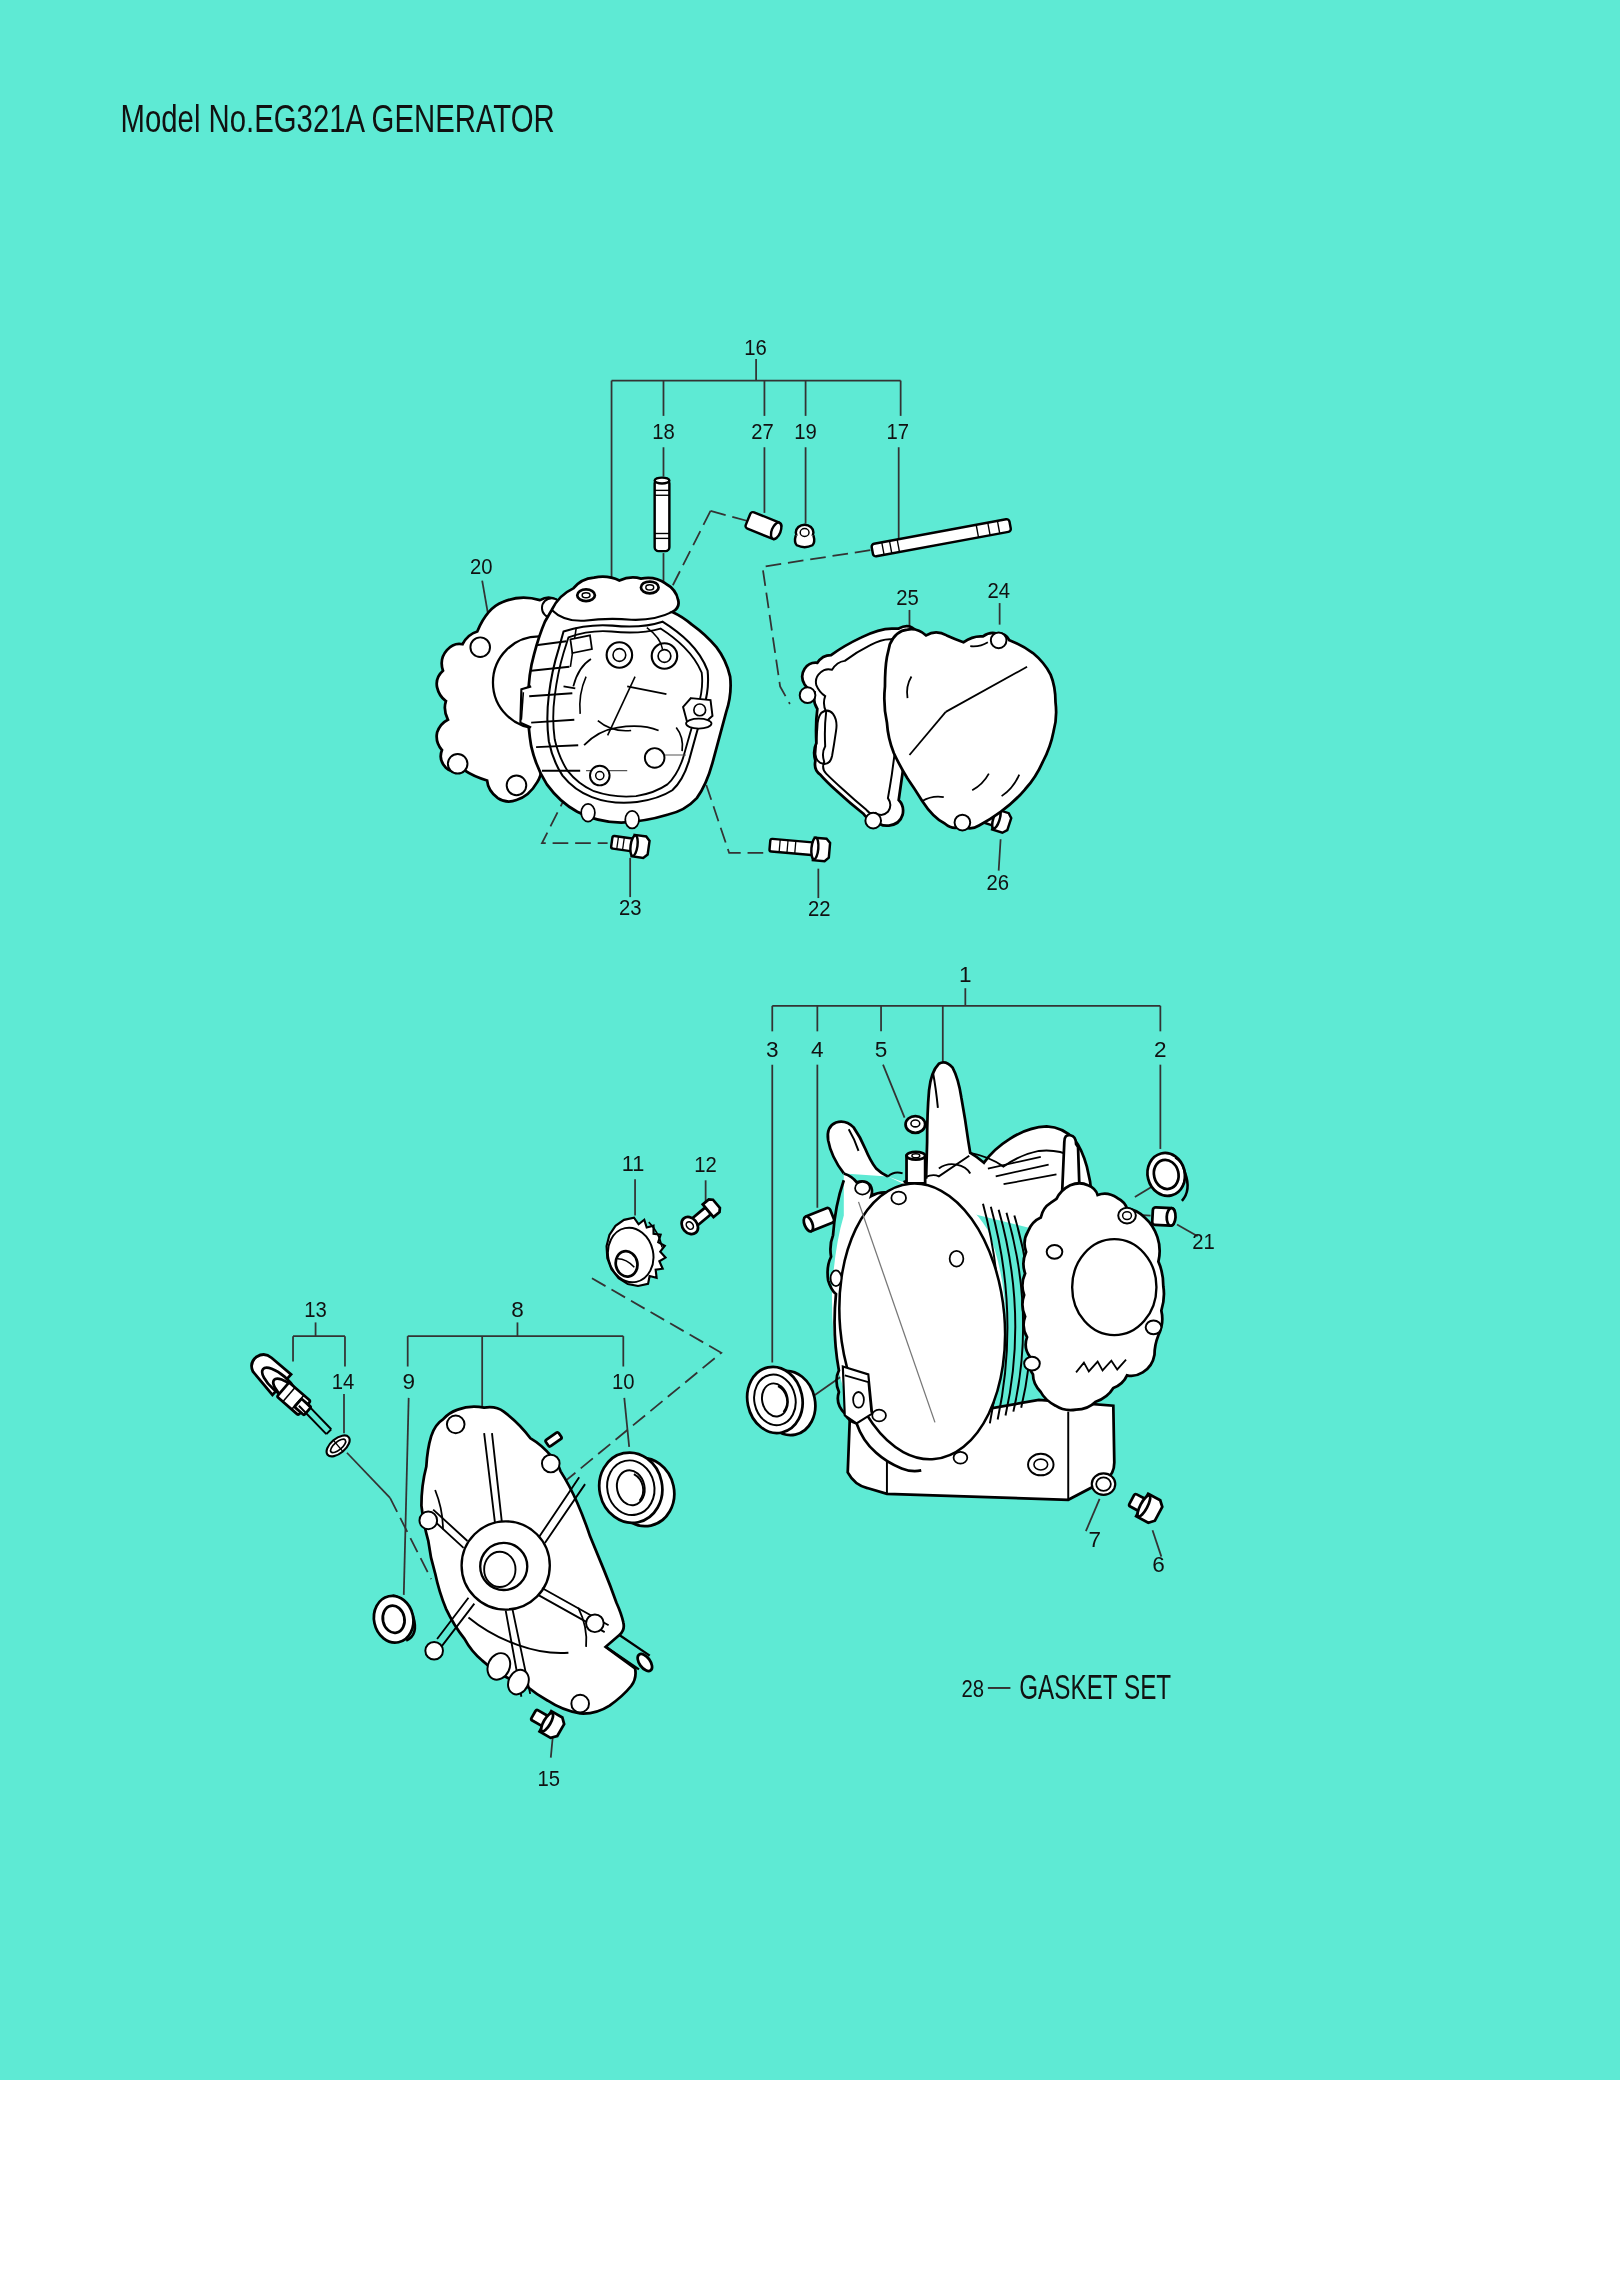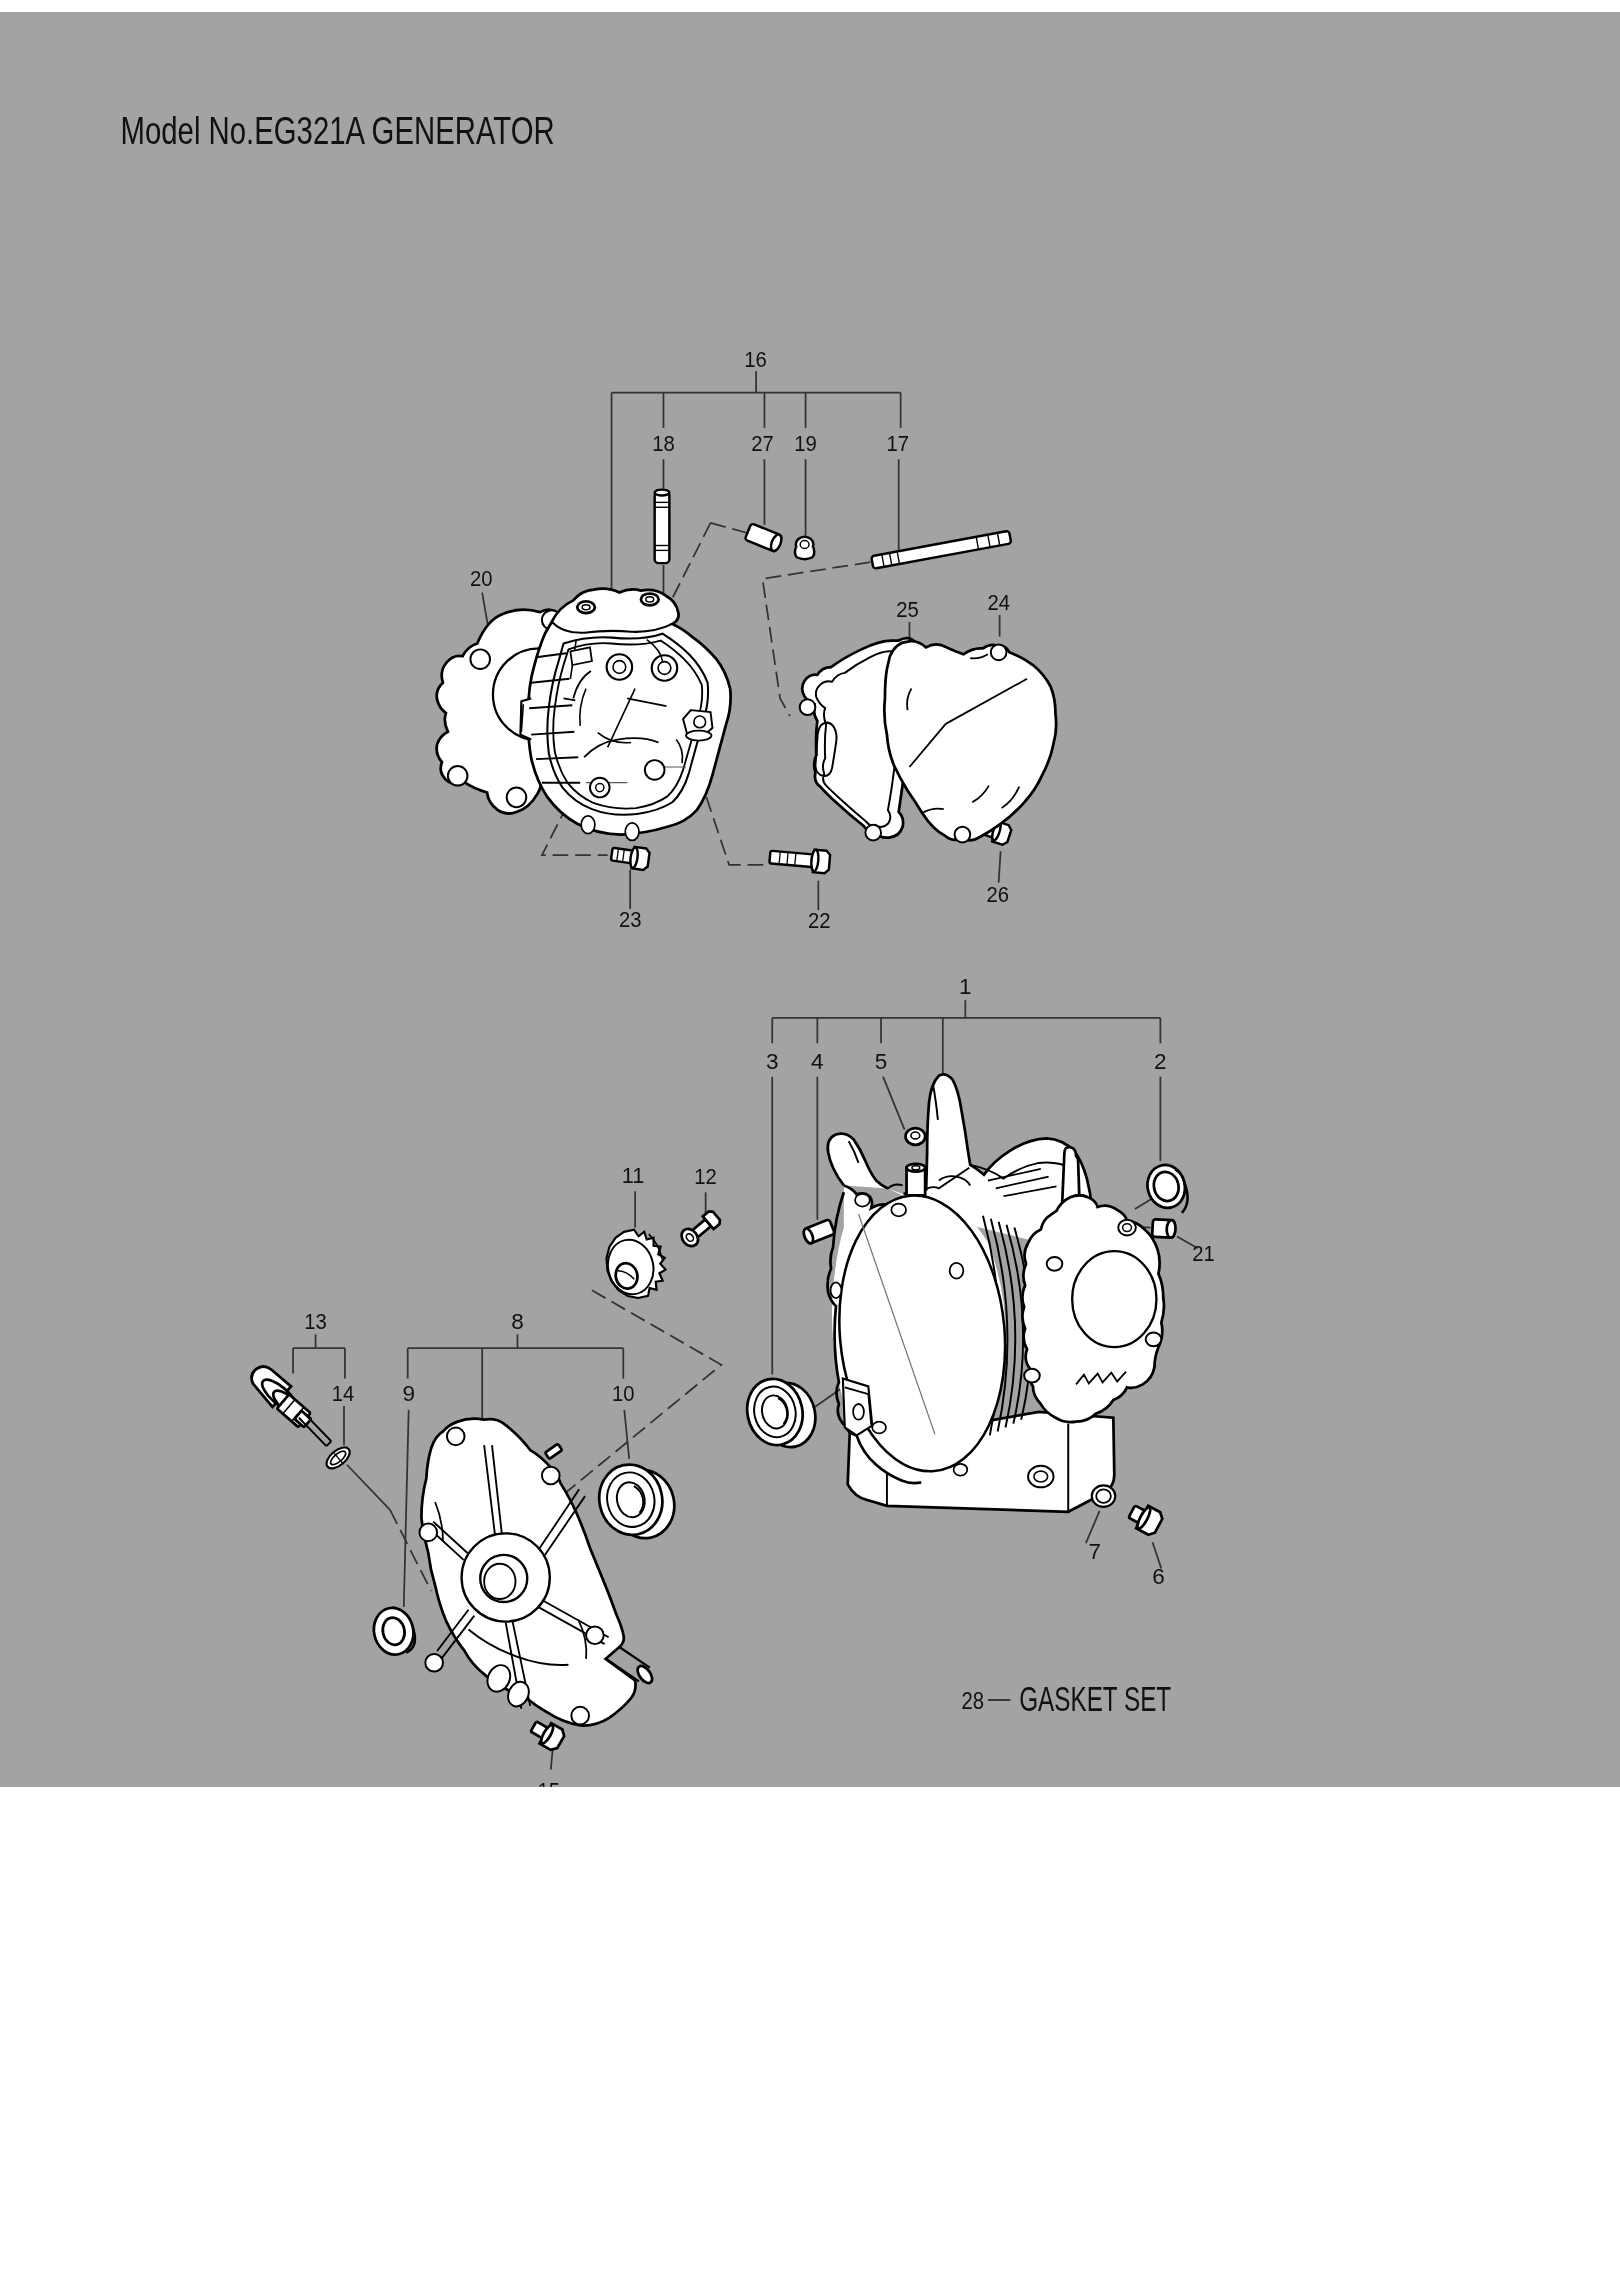--- a/index.html
+++ b/index.html
@@ -1,16 +1,16 @@
 <!DOCTYPE html>
 <html><head>
 <meta charset="utf-8">
 <style>
   html,body{margin:0;padding:0;background:#ffffff;}
-  #page{position:relative;width:1620px;height:1775px;background:#a3a3a3;overflow:hidden;margin-top:12px;}
+  #page{position:relative;width:1620px;height:2080px;background:#5eead4;overflow:hidden;}
   svg{position:absolute;left:0;top:0;}
   text{font-family:"Liberation Sans",sans-serif;fill:#111;}
   .lbl{font-size:23px;}
   .ttl{font-size:40px;}
 </style>
 </head>
 <body>
 <div id="page">
 <svg width="1620" height="2293" viewBox="0 0 1653 2339">
 <defs>

